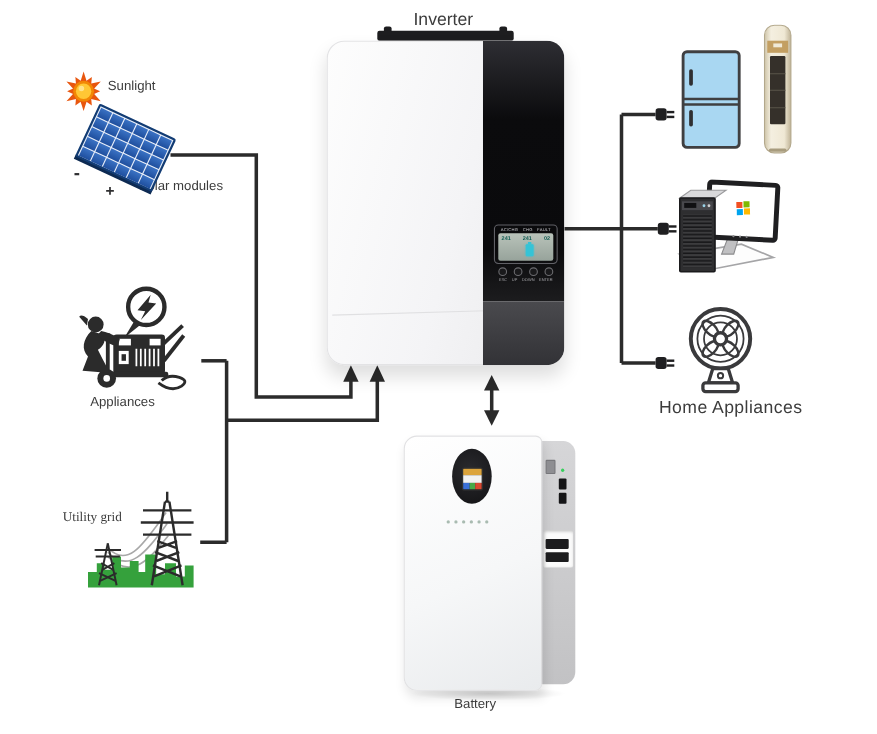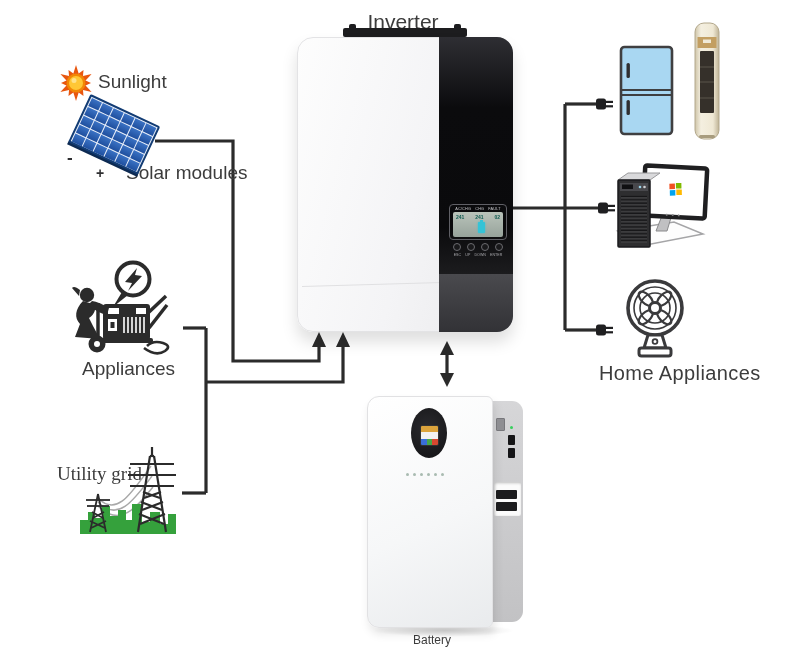--- a/index.html
+++ b/index.html
@@ -1,19 +1,19 @@
 <!DOCTYPE html>
 <html><head>
 <meta charset="utf-8">
 <style>
   html,body{margin:0;padding:0;background:#fff;}
   #canvas{position:relative;width:797px;height:667px;background:#fff;overflow:hidden;
           font-family:"Liberation Sans",sans-serif;}
   .abs{position:absolute;}
-  .lbl{position:absolute;font-size:19px;color:#3c3c3c;white-space:nowrap;}
+  .lbl{position:absolute;font-size:12px;color:#3c3c3c;white-space:nowrap;}
   .lbl.center{text-align:center;}
   
   #inverter-device{left:297px;top:27px;width:216px;height:306px;}
   .inv-bracket{left:46px;top:1px;width:124px;height:9px;background:#1d1d1f;border-radius:2px;}
   .inv-hook{top:-3px;width:7px;height:5px;background:#1d1d1f;border-radius:2px 2px 0 0;}
   .inv-body{left:0;top:10px;width:216px;height:295px;border-radius:16px;
             background:linear-gradient(105deg,#fdfdfd 0%,#f4f4f6 55%,#e9e9eb 100%);
             box-shadow:0 10px 16px rgba(0,0,0,.13);border:1px solid #e3e3e5;box-sizing:border-box;}
   .inv-seam{left:4px;top:246px;width:140px;height:1px;background:#e0e0e2;transform:rotate(-1.6deg);}
   .inv-glass{left:142px;top:10px;width:74px;height:295px;border-radius:0 16px 16px 0;overflow:hidden;}
@@ -99,28 +99,28 @@
         <rect x="608" y="209.2" width="7" height="2.2"></rect>
       </g>
       <g>
         <rect x="596" y="324.5" width="10" height="11" rx="2.5"></rect>
         <rect x="606" y="326.8" width="7" height="2.2"></rect>
         <rect x="606" y="331.2" width="7" height="2.2"></rect>
       </g>
     </g>
   </svg>
 
-  <div class="lbl center" style="left:338px;top:10px;width:130px;font-size:21px;">Inverter</div>
+  <div class="lbl center" style="left:338px;top:10px;width:130px;font-size:16px;">Inverter</div>
   <div class="lbl" style="left:98px;top:71px;">Sunlight</div>
   <div class="lbl" style="left:126px;top:162px;">Solar modules</div>
   <div class="sign" style="left:67px;top:148px;font-size:17px;">-</div>
   <div class="sign" style="left:96px;top:165px;font-size:14px;">+</div>
   <div class="lbl" style="left:82px;top:358px;">Appliances</div>
   <div class="lbl" style="left:57px;top:463px;font-family:Liberation Serif, serif;">Utility grid</div>
-  <div class="lbl" style="left:599px;top:362px;font-size:20px;letter-spacing:.4px;">Home Appliances</div>
+  <div class="lbl" style="left:599px;top:362px;font-size:16px;letter-spacing:.4px;">Home Appliances</div>
   <div class="lbl center" style="left:394px;top:633px;width:76px;font-size:12px;">Battery</div>
 
   <svg class="abs" style="left:57px;top:62px" width="38" height="42" viewBox="0 0 38 42">
     <g transform="translate(19,21)">
       <g fill="#e8560f">
         <g>
             <path d="M0,-18 L-3,-8.5 L3,-8.5 Z"></path>
           </g>
         <g transform="rotate(30)">
             <path d="M0,-15 L-3,-8.5 L3,-8.5 Z"></path>

